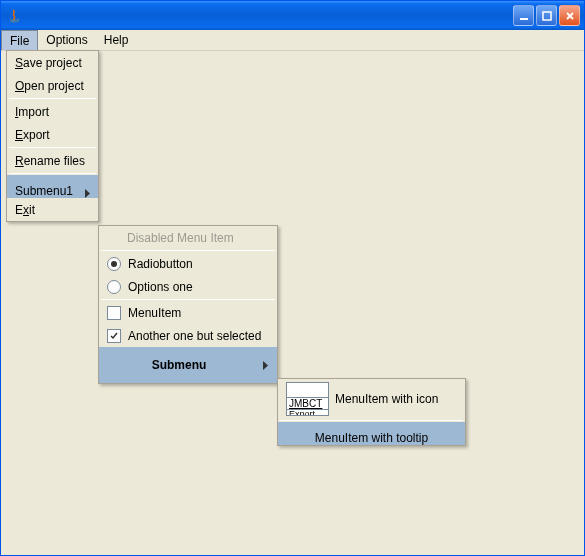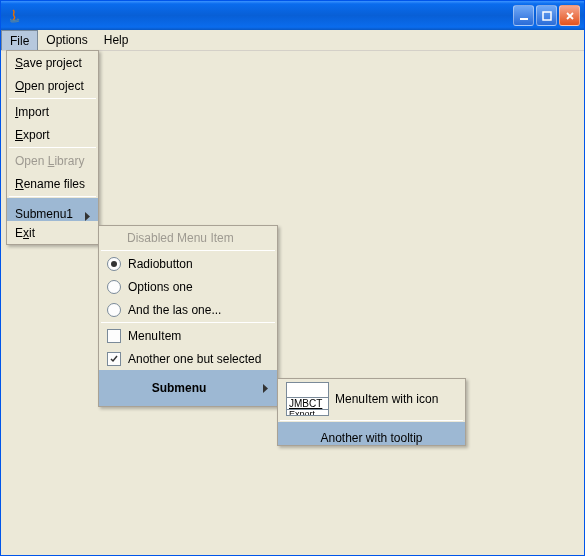--- a/index.html
+++ b/index.html
@@ -229,23 +229,20 @@
           <span><span class="mn">O</span>pen project</span>
         </div>
       <div class="menu-sep"></div>
       <div class="menu-item">
           <span><span class="mn">I</span>mport</span>
         </div>
       <div class="menu-item">
           <span><span class="mn">E</span>xport</span>
         </div>
       <div class="menu-sep"></div>
-      <div class="menu-item disabled">
-          <span>Open <span class="mn">L</span>ibrary</span>
-        </div>
       <div class="menu-item">
           <span><span class="mn">R</span>ename files</span>
         </div>
       <div class="menu-sep"></div>
       <div class="menu-item highlight">
         <span>Submenu1</span>
         <span class="submenu-arrow">
             <svg width="6" height="9">
               <path d="M0 0 L5 4.5 L0 9 Z" fill="#333"></path>
             </svg>
@@ -259,24 +256,20 @@
     <div id="popup-sub1" class="popup">
       <div class="menu-item disabled indent">Disabled Menu Item</div>
       <div class="menu-sep"></div>
       <div class="menu-item">
         <span class="radio-ind sel"></span>
         <span>Radiobutton</span>
       </div>
       <div class="menu-item">
         <span class="radio-ind"></span>
         <span>Options one</span>
-      </div>
-      <div class="menu-item">
-        <span class="radio-ind"></span>
-        <span>And the las one...</span>
       </div>
       <div class="menu-sep"></div>
       <div class="menu-item">
         <span class="check-ind"></span>
         <span>MenuItem</span>
       </div>
       <div class="menu-item">
         <span class="check-ind sel">
             <svg width="10" height="10">
               <path d="M2 5 L4 7 L8 2" stroke="#333" stroke-width="1.5" fill="none"></path>
@@ -298,18 +291,18 @@
       <div class="menu-item with-icon">
         <span class="icon-box">
           <span class="top"></span>
           <span class="mid">JMBCT</span>
           <span class="bot">Export</span>
         </span>
         <span>MenuItem with icon</span>
       </div>
       <div class="menu-sep"></div>
       <div class="menu-item highlight" style="justify-content:center;">
-        <span>Another with tooltip</span>
+        <span>MenuItem with tooltip</span>
       </div>
     </div>
 
   </div>
 </div>
 
 </body></html>

